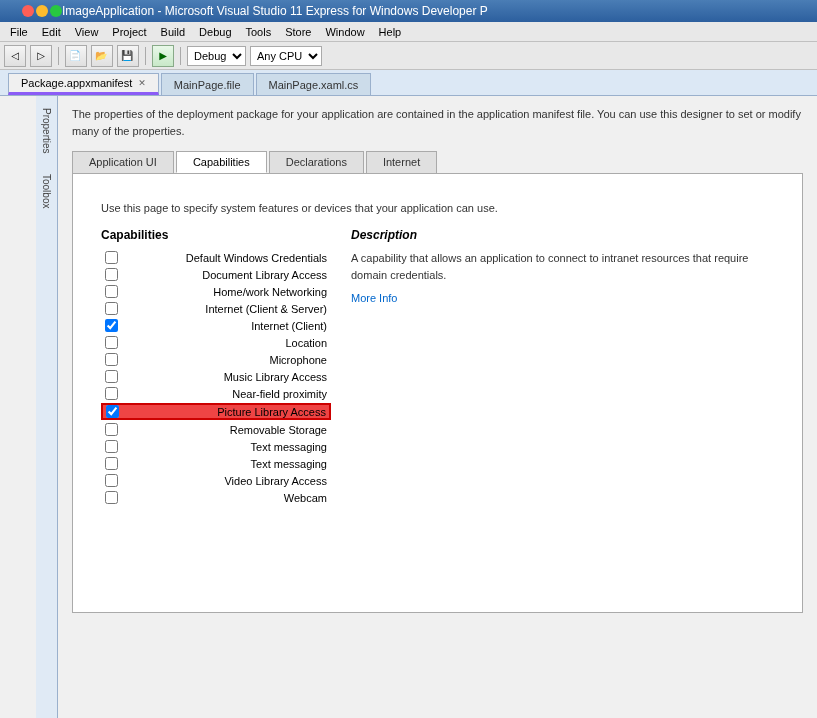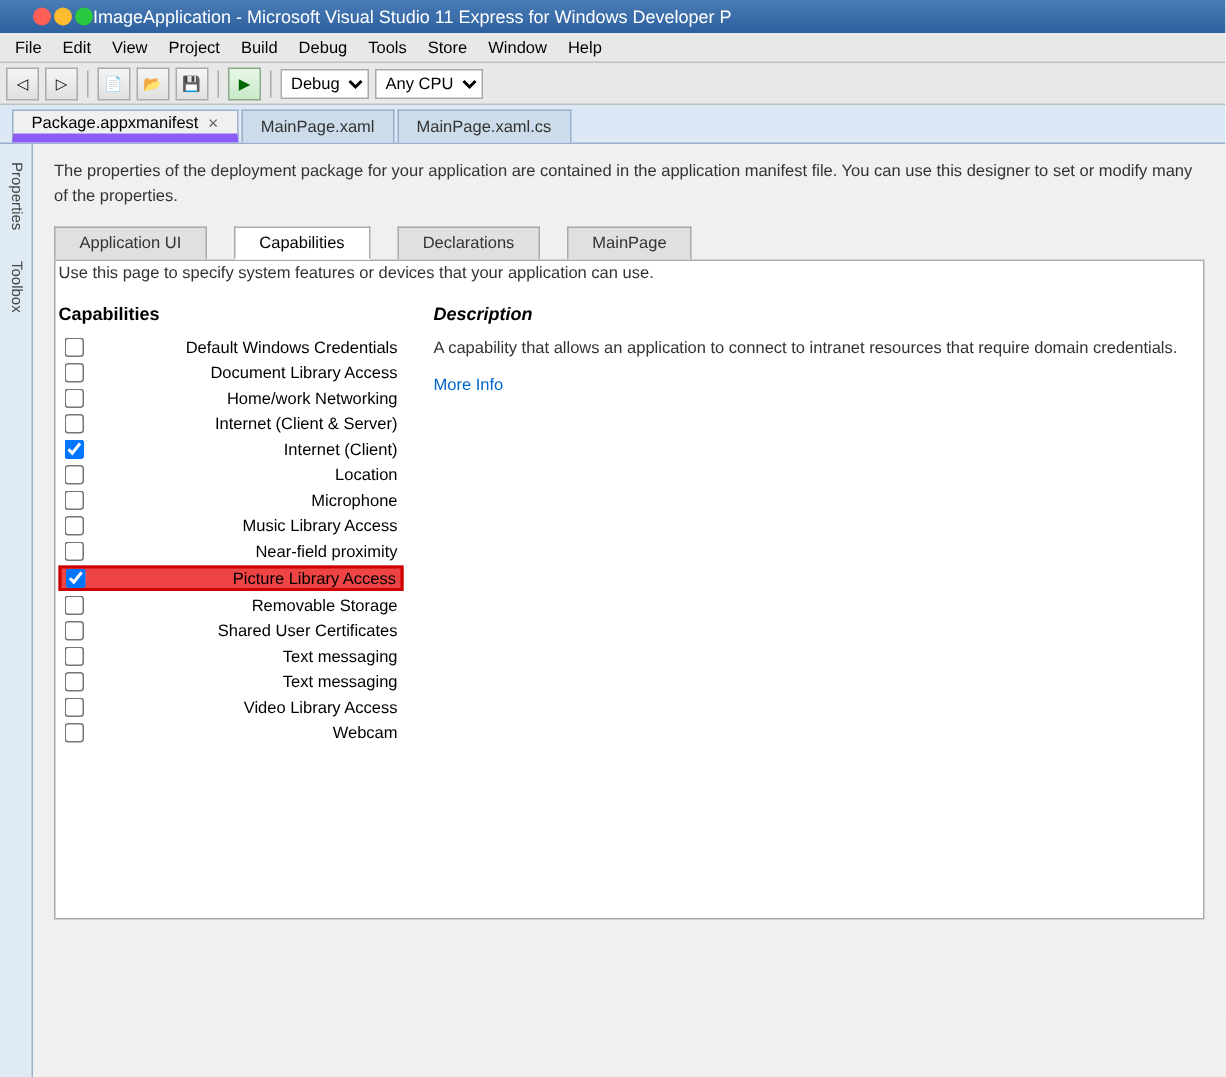--- a/index.html
+++ b/index.html
@@ -94,33 +94,33 @@
       background: #ccdcea;
       cursor: pointer;
       display: flex; align-items: center;
       font-size: 11px;
       color: #333;
       margin-right: 2px;
       position: relative;
     }
     .tab.active {
       background: #f0f0f0;
-      border-bottom: 6px solid #8b5cf6;
+      border-bottom: 3px solid #8b5cf6;
       z-index: 1;
       color: #000;
     }
     .tab-close {
       margin-left: 6px;
       font-size: 9px;
       color: #666;
       cursor: pointer;
     }
 
     
-    .main-layout { display: flex; height: calc(718px - 22px - 20px - 28px - 26px); }
+    .main-layout { display: flex; height: calc(718px - 22px - 20px - 28px - 26px); margin-left: 36px; }
     .side-panel {
       width: 22px;
       background: #e0eaf5;
       border-right: 1px solid #9ab0cc;
       display: flex;
       flex-direction: column;
       align-items: center;
       padding-top: 4px;
     }
     .side-panel-text {
@@ -142,21 +142,21 @@
     .description-text {
       font-size: 11px;
       color: #333;
       margin-bottom: 12px;
       line-height: 1.5;
     }
 
     
     .inner-tabs {
       display: flex;
-      gap: 16px;
+      gap: 0;
       margin-bottom: 0;
     }
     .inner-tab {
       padding: 4px 16px;
       border: 1px solid #aaa;
       border-bottom: none;
       background: #e0e0e0;
       cursor: pointer;
       font-size: 11px;
       color: #333;
@@ -166,21 +166,21 @@
       background: #ffffff;
       border-bottom: 1px solid #ffffff;
       font-weight: normal;
       color: #000;
     }
 
     
     .capabilities-panel {
       border: 1px solid #aaa;
       background: white;
-      padding: 2px;
+      padding: 28px;
       min-height: 440px;
     }
     .panel-instructions {
       font-size: 11px;
       color: #333;
       margin-bottom: 14px;
     }
     .panel-columns {
       display: flex;
       gap: 20px;
@@ -284,21 +284,21 @@
     <option>Any CPU</option>
   </select>
 </div>
 
 <div class="tab-bar">
   <div class="tab active">
     <span>Package.appxmanifest</span>
     <span class="tab-close">✕</span>
   </div>
   <div class="tab">
-    <span>MainPage.xaml</span>
+    <span>MainPage.file</span>
   </div>
   <div class="tab">
     <span>MainPage.xaml.cs</span>
   </div>
 </div>
 
 <div class="main-layout">
 
   <div class="side-panel">
     <div class="side-panel-text">Properties</div>
@@ -312,21 +312,21 @@
       <div class="inner-tab">
         <span>Application UI</span>
       </div>
       <div class="inner-tab active">
         <span>Capabilities</span>
       </div>
       <div class="inner-tab">
         <span>Declarations</span>
       </div>
       <div class="inner-tab">
-        <span>MainPage</span>
+        <span>Internet</span>
       </div>
     </div>
 
     <div class="capabilities-panel">
       <p class="panel-instructions">Use this page to specify system features or devices that your application can use.</p>
 
       <div class="panel-columns">
 
         <div class="capabilities-col">
           <h3>Capabilities</h3>
@@ -367,24 +367,20 @@
             <input type="checkbox" style="">
             <span>Near-field proximity</span>
           </div>
           <div class="cap-item highlighted">
             <input type="checkbox" checked="" style="">
             <span>Picture Library Access</span>
           </div>
           <div class="cap-item">
             <input type="checkbox" style="">
             <span>Removable Storage</span>
-          </div>
-          <div class="cap-item">
-            <input type="checkbox" style="">
-            <span>Shared User Certificates</span>
           </div>
           <div class="cap-item">
             <input type="checkbox" style="">
             <span>Text messaging</span>
           </div>
           <div class="cap-item">
             <input type="checkbox" style="">
             <span>Text messaging</span>
           </div>
           <div class="cap-item">

